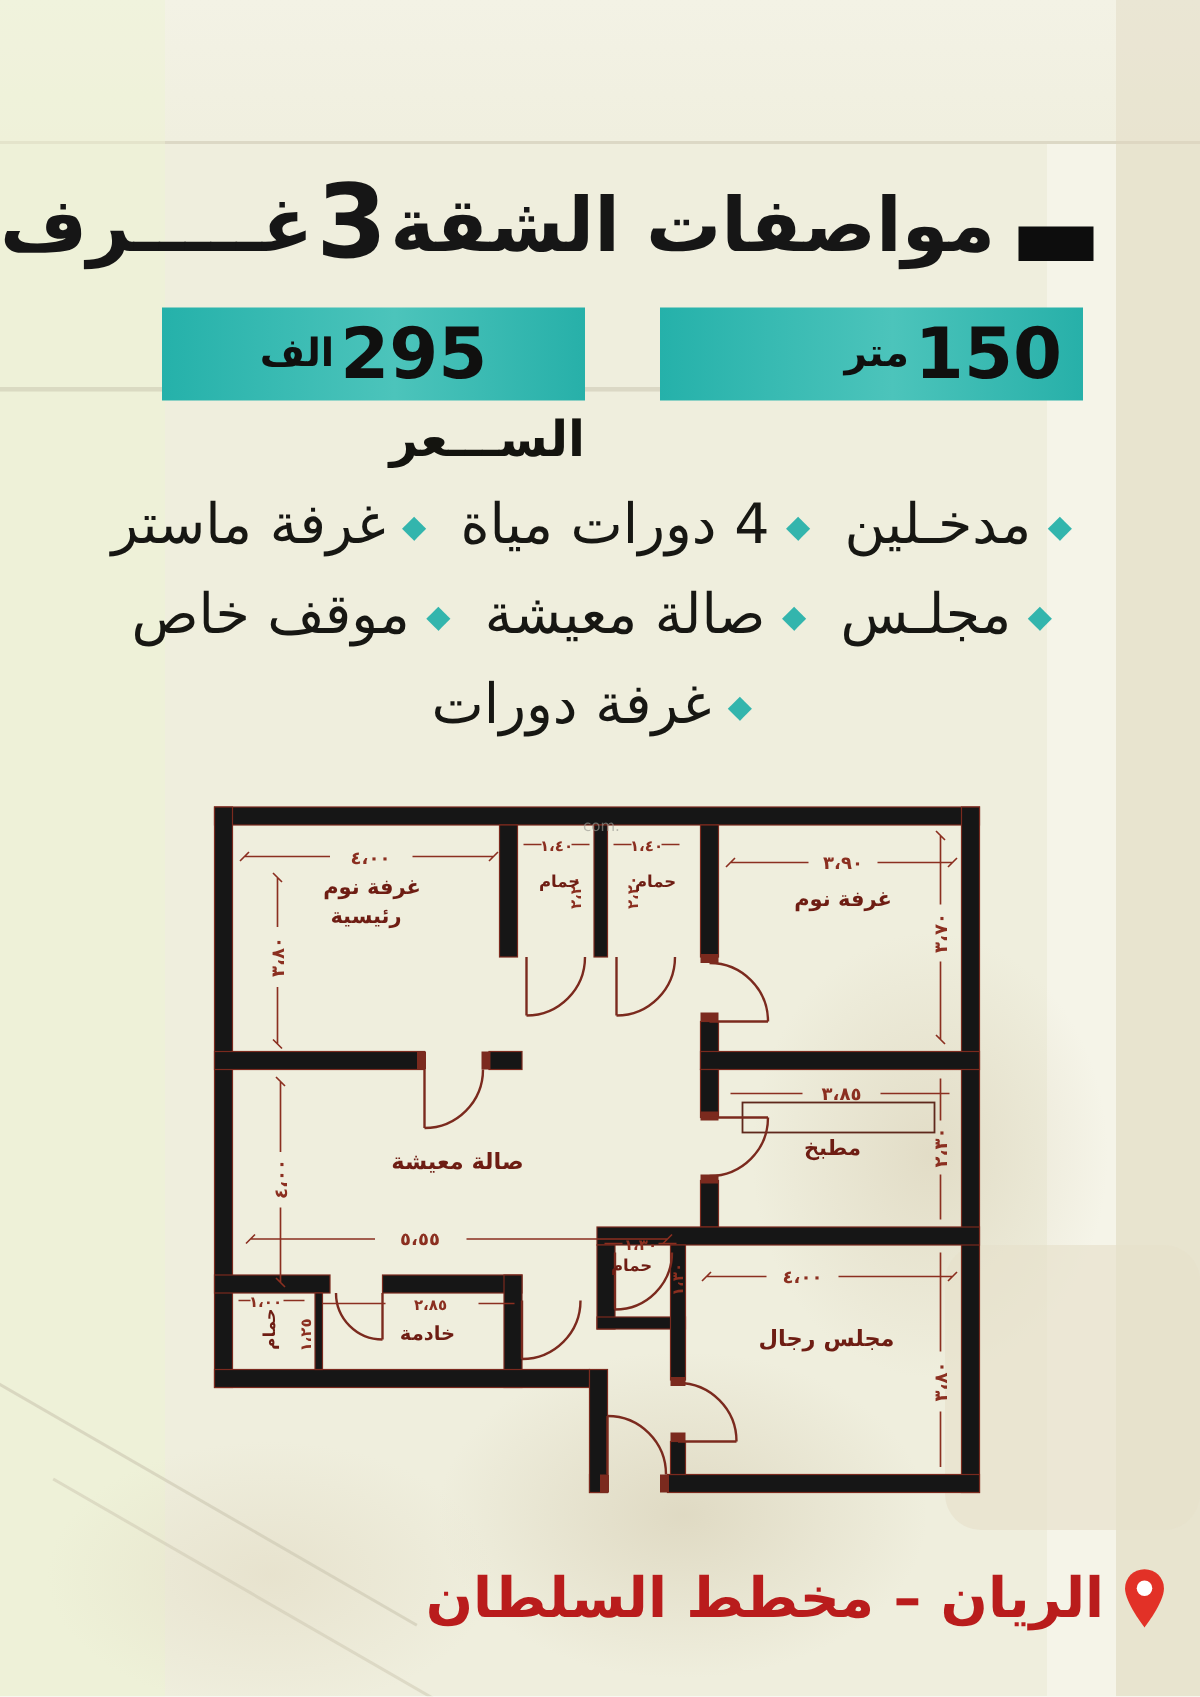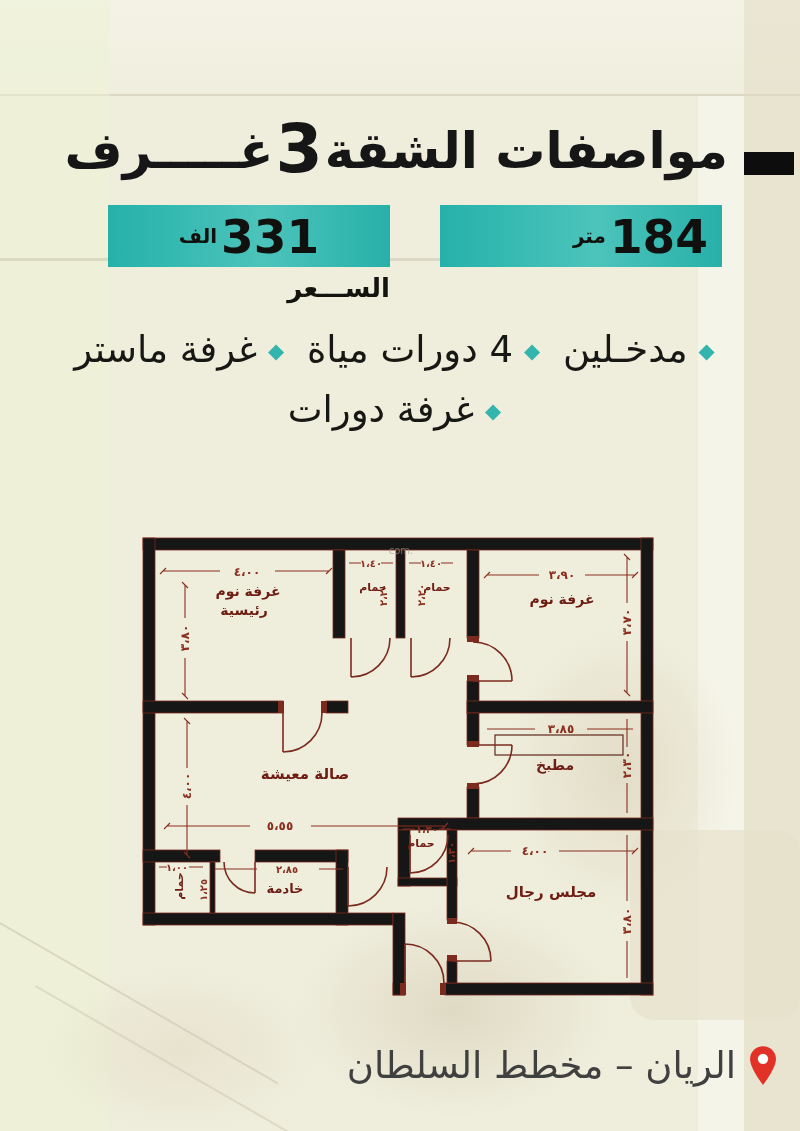--- a/index.html
+++ b/index.html
@@ -13,55 +13,55 @@
   .bg-right-light{top:96px;right:56px;width:46px;height:100%;background:rgba(250,249,240,.55);}
   .bg-shelf{top:258px;left:0;width:450px;height:3px;background:rgba(203,198,176,.55);}
   .bg-blob1{top:620px;right:60px;width:240px;height:300px;border-radius:50%;background:radial-gradient(rgba(213,203,176,.5),rgba(213,203,176,0) 70%);}
   .bg-sofa{top:830px;right:0;width:170px;height:190px;border-radius:24px;background:rgba(231,224,203,.65);}
   .bg-blob2{top:900px;right:180px;width:330px;height:220px;border-radius:50%;background:radial-gradient(rgba(208,198,170,.5),rgba(208,198,170,0) 70%);}
   .bg-blob3{top:960px;left:30px;width:300px;height:180px;border-radius:50%;background:radial-gradient(rgba(226,219,196,.6),rgba(226,219,196,0) 70%);}
   .bg-floorline1{top:1000px;left:-30px;width:330px;height:2px;background:rgba(203,198,176,.6);transform:rotate(30deg);}
   .bg-floorline2{top:1080px;left:10px;width:380px;height:2px;background:rgba(203,198,176,.5);transform:rotate(30deg);}
 
   
-  .title{position:absolute;top:112px;right:6px;left:0;text-align:right;color:#161616;font-weight:bold;white-space:nowrap;line-height:74px;}
+  .title{position:absolute;top:112px;right:6px;left:0;text-align:left;color:#161616;font-weight:bold;white-space:nowrap;line-height:74px;}
   .title .bar{display:inline-block;width:50px;height:23px;background:#0d0d0d;vertical-align:middle;margin-left:16px;}
   .title .t{font-size:50px;letter-spacing:0;}
   .title .n{font-size:68px;vertical-align:-4px;margin:0 2px;}
 
   
   .badge-group{position:absolute;top:205px;width:282px;}
   .badge-group.area{right:78px;}
   .badge-group.price{left:108px;}
   .badge{height:62px;background:linear-gradient(90deg,#25b1aa,#4cc4bb 55%,#27b0a9);display:flex;align-items:center;color:#10100f;}
   .badge.rt{justify-content:flex-start;padding-right:14px;}
   .badge.ct{justify-content:center;}
   .badge .num{font-size:47px;font-weight:bold;line-height:1;}
-  .badge .unit{font-size:20px;font-weight:bold;margin-right:4px;}
-  .badge-label{margin-top:6px;font-size:26px;font-weight:bold;color:#14140f;text-align:right;}
+  .badge .unit{font-size:26px;font-weight:bold;margin-right:4px;}
+  .badge-label{margin-top:6px;font-size:33px;font-weight:bold;color:#14140f;text-align:right;}
 
   
   .features{position:absolute;top:320px;right:30px;left:30px;text-align:center;color:#171713;font-size:37px;font-weight:400;line-height:1.62;}
   .features .dm{color:#33b5ad;font-size:21px;margin:0 11px;vertical-align:4px;}
 
   
   .plan{position:absolute;top:533px;left:115px;}
   svg text{font-family:"DejaVu Sans",sans-serif;}
   .w{fill:#161616;stroke:#7b2a1e;stroke-width:.8;}
   .r{stroke:#7b2a1e;fill:none;stroke-width:1.6;}
   .j{fill:#7b2a1e;}
   .d{stroke:#8b2f20;stroke-width:1.1;fill:none;}
   .dt{fill:#8b2f20;font-size:12px;font-weight:bold;text-anchor:middle;}
   .dts{fill:#8b2f20;font-size:10px;font-weight:bold;text-anchor:middle;}
   .rl{fill:#6e1d13;font-size:14px;font-weight:bold;text-anchor:middle;}
   .rls{fill:#6e1d13;font-size:11px;font-weight:bold;text-anchor:middle;}
   .wm{fill:#9a9a92;font-size:10px;opacity:.65;text-anchor:middle;}
 
   
-  .footer{position:absolute;top:1044px;right:22px;display:flex;direction:rtl;align-items:center;gap:12px;color:#404040;font-size:37px;font-weight:400;}
+  .footer{position:absolute;top:1044px;right:22px;display:flex;direction:rtl;align-items:center;gap:12px;color:#b91c1c;font-size:37px;font-weight:700;}
 </style>
 </head>
 <body>
 
 <div id="page">
 
   <div class="bg bg-top"></div>
   <div class="bg bg-left"></div>
   <div class="bg bg-right-wall"></div>
   <div class="bg bg-right-light"></div>
@@ -72,37 +72,42 @@
   <div class="bg bg-blob3"></div>
   <div class="bg bg-floorline1"></div>
   <div class="bg bg-floorline2"></div>
 
   <div class="title">
     <span class="bar"></span><span class="t">مواصفات الشقة</span><span class="n">3</span><span class="t">غـــــرف</span>
   </div>
 
   <div class="badge-group area">
     <div class="badge rt">
-      <span class="num">184</span>
+      <span class="num">150</span>
       <span class="unit">متر</span>
     </div>
   </div>
   <div class="badge-group price">
     <div class="badge ct">
-      <span class="num">331</span>
+      <span class="num">295</span>
       <span class="unit">الف</span>
     </div>
     <div class="badge-label">الســـعر</div>
   </div>
 
   <div class="features">
     <div>
       <span class="dm">◆</span><span>مدخـلين</span>
       <span class="dm">◆</span><span>4 دورات مياة</span>
       <span class="dm">◆</span><span>غرفة ماستر</span>
+    </div>
+    <div>
+      <span class="dm">◆</span><span>مجلـس</span>
+      <span class="dm">◆</span><span>صالة معيشة</span>
+      <span class="dm">◆</span><span>موقف خاص</span>
     </div>
     <div>
       <span class="dm">◆</span><span>غرفة دورات</span>
     </div>
   </div>
 
   <svg class="plan" width="585" height="485" viewBox="0 0 585 485">
 
     <g>
       <rect class="w" x="28" y="5" width="510" height="12"></rect>

